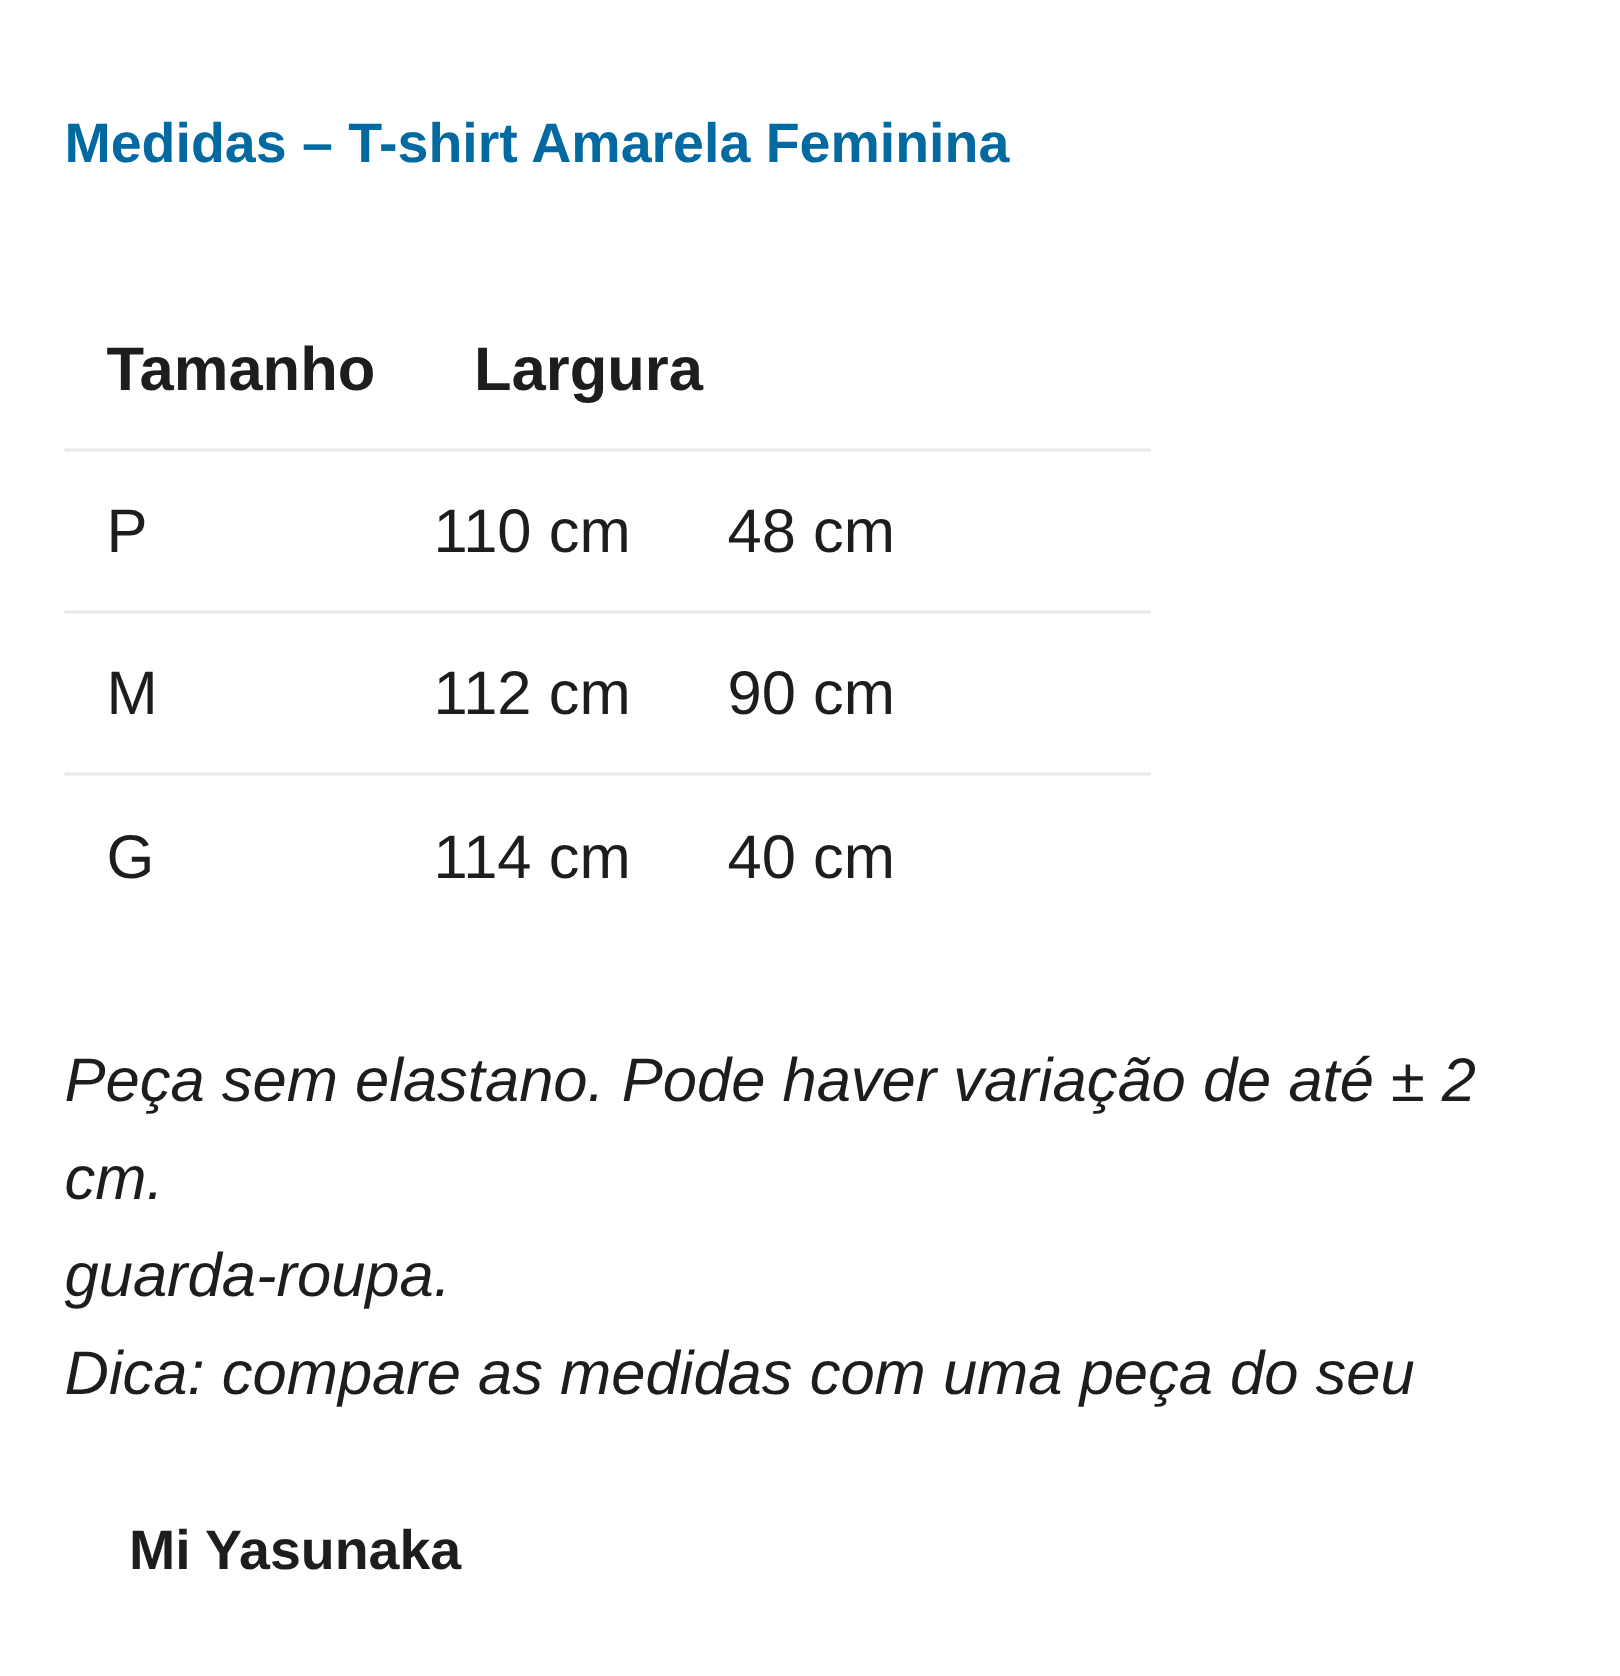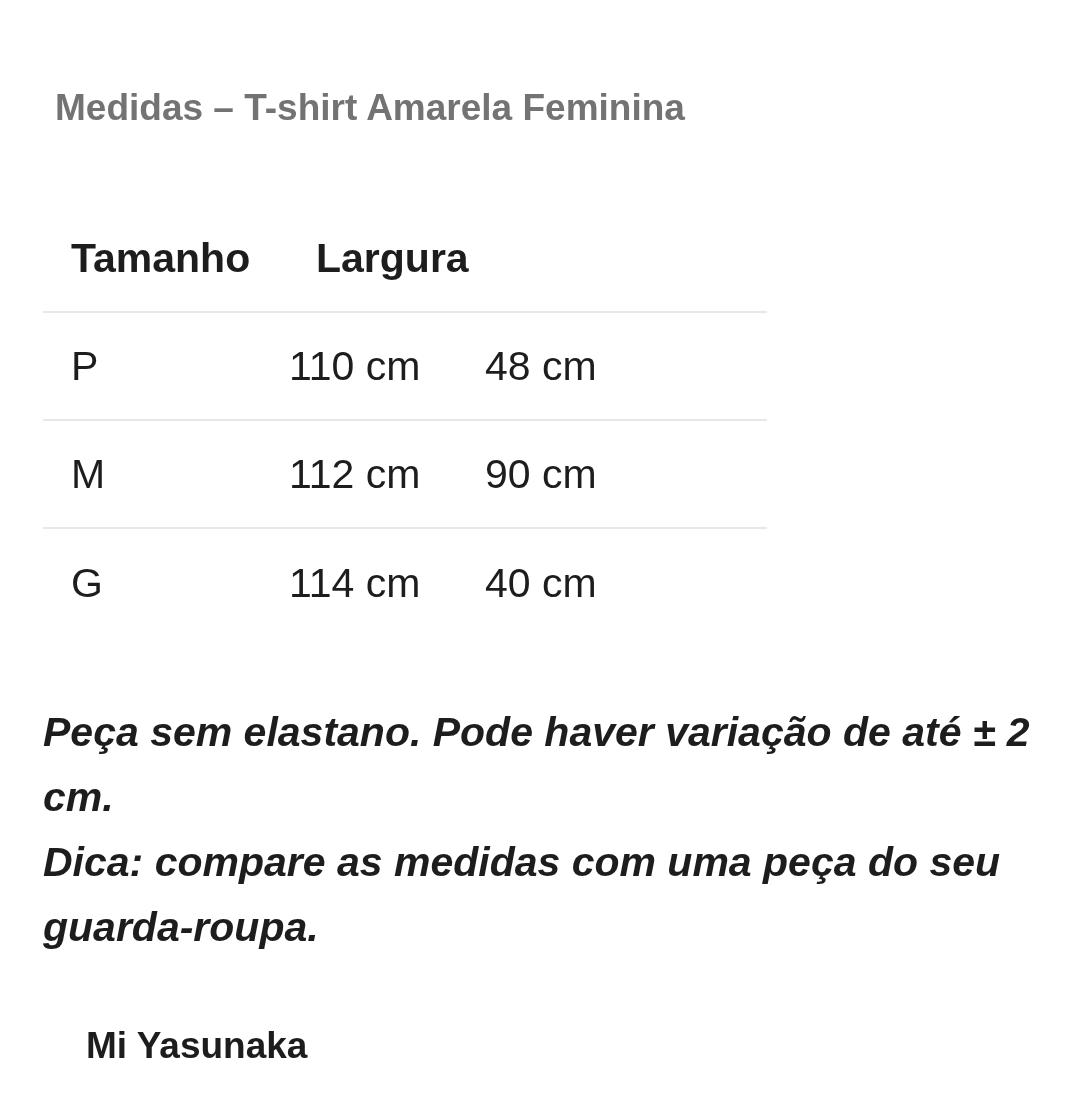--- a/index.html
+++ b/index.html
@@ -9,25 +9,25 @@
     height: 1117px;
     background: #ffffff;
     color: #1d1d1d;
     font-family: "Liberation Sans", sans-serif;
     overflow: hidden;
   }
   .page {
     padding: 74px 42px 0 43px;
   }
   .title {
-    margin: 12px;
+    margin: 0;
     font-size: 37px;
     line-height: 44px;
     font-weight: bold;
-    color: #737373;
+    color: #0369a1;
     white-space: nowrap;
   }
   .size-table {
     margin-top: 75px;
     width: 724px;
   }
   .t-row {
     display: grid;
     grid-template-columns: 218px 196px 1fr;
     height: 108px;
@@ -41,21 +41,21 @@
   }
   .t-row.header { font-weight: bold; gap: 27px; }
   .t-row.last { border-bottom: none; }
   .note {
     margin-top: 63px;
     font-size: 41px;
     font-style: italic;
     line-height: 65px;
     color: #1d1d1d;
   }
-  .note div { white-space: nowrap; font-weight: bold; }
+  .note div { white-space: nowrap; }
   .brand {
     margin-top: 64px;
     font-size: 37px;
     line-height: 44px;
     font-weight: bold;
     white-space: nowrap;
     margin-left: 43px;
   }
 </style>
 </head>
@@ -88,19 +88,19 @@
       <div>G</div>
       <div>114 cm</div>
       <div>40 cm</div>
     </div>
 
   </div>
 
   <div class="note">
     <div>Peça sem elastano. Pode haver variação de até ± 2</div>
     <div>cm.</div>
+    <div>guarda-roupa.</div>
     <div>Dica: compare as medidas com uma peça do seu</div>
-    <div>guarda-roupa.</div>
   </div>
 
   <div class="brand">Mi Yasunaka</div>
 
 </div>
 
 </body></html>

